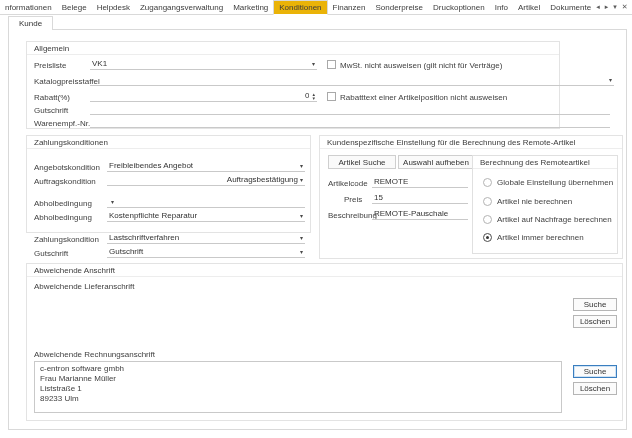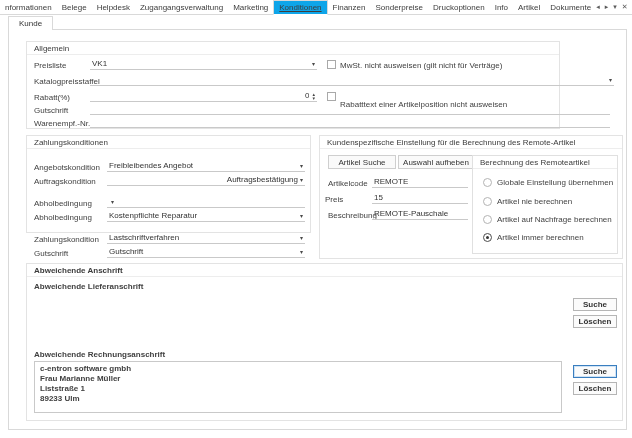--- a/index.html
+++ b/index.html
@@ -3,21 +3,21 @@
 <meta charset="utf-8">
 <style>
   *{margin:0;padding:0;box-sizing:border-box;}
   html,body{background:#fff;}
   body{width:632px;height:438px;font-family:"Liberation Sans",sans-serif;}
   #app{position:relative;width:632px;height:438px;background:#fff;overflow:hidden;font-size:8px;color:#3f3f3f;}
 
   
   .tabbar{position:absolute;top:0;left:0;width:632px;height:15px;display:flex;align-items:stretch;border-bottom:1px solid #d9d9d9;white-space:nowrap;}
   .tab{padding:0 5px;display:flex;align-items:center;color:#3c3c3c;cursor:default;}
-  .tab.selected{border:1px solid #d9d9d9;border-bottom:1px solid #fff;background:#0ea5e9;position:relative;z-index:2;margin-bottom:-1px;text-decoration:underline;}
+  .tab.selected{border:1px solid #d9d9d9;border-bottom:1px solid #fff;background:#eab308;position:relative;z-index:2;margin-bottom:-1px;}
   .tabnav{margin-left:auto;display:flex;gap:5px;align-items:center;padding-right:5px;color:#5a5a5a;font-size:7px;}
   .tabnav span{cursor:default;}
 
   
   .subtab{position:absolute;top:16px;left:8px;height:14px;padding:0 10px;display:flex;align-items:center;background:#fff;border:1px solid #d9d9d9;border-bottom:none;z-index:3;color:#333;}
   .panel{position:absolute;top:29px;left:8px;width:619px;height:401px;border:1px solid #d9d9d9;background:#fff;}
 
   
   .group{position:absolute;border:1px solid #e3e3e3;background:#fff;}
   .group-title{height:13px;line-height:13px;padding:0 7px;border-bottom:1px solid #ededed;color:#3b3b3b;white-space:nowrap;overflow:hidden;}
@@ -96,21 +96,21 @@
 
       <div class="lbl" style="left:7px;top:51px;">Rabatt(%)</div>
       <div class="field num" style="left:63px;top:48px;width:227px;">
         <span class="val">0</span>
         <span class="spinner">
             <span>▴</span>
             <span>▾</span>
           </span>
       </div>
       <div class="checkbox" style="left:300px;top:50px;"></div>
-      <div class="cb-label" style="left:313px;top:51px;margin-top:7px;">Rabatttext einer Artikelposition nicht ausweisen</div>
+      <div class="cb-label" style="left:313px;top:51px;">Rabatttext einer Artikelposition nicht ausweisen</div>
 
       <div class="lbl" style="left:7px;top:64px;">Gutschrift</div>
       <div class="field" style="left:63px;top:61px;width:520px;">
         <span class="val"></span>
       </div>
 
       <div class="lbl" style="left:7px;top:77px;">Warenempf.-Nr.</div>
       <div class="field" style="left:63px;top:74px;width:520px;">
         <span class="val"></span>
       </div>
@@ -159,21 +159,21 @@
       <div class="group-title">Kundenspezifische Einstellung für die Berechnung des Remote-Artikel</div>
 
       <div class="btn flat" style="left:8px;top:19px;width:68px;height:14px;">Artikel Suche</div>
       <div class="btn flat" style="left:78px;top:19px;width:76px;height:14px;">Auswahl aufheben</div>
 
       <div class="lbl" style="left:8px;top:43px;">Artikelcode</div>
       <div class="field" style="left:52px;top:40px;width:96px;">
         <span class="val">REMOTE</span>
       </div>
 
-      <div class="lbl" style="left:5px;top:59px;text-align:right;">Preis</div>
+      <div class="lbl" style="left:24px;top:59px;text-align:right;">Preis</div>
       <div class="field" style="left:52px;top:56px;width:96px;">
         <span class="val">15</span>
       </div>
 
       <div class="lbl" style="left:8px;top:75px;">Beschreibung</div>
       <div class="field" style="left:52px;top:72px;width:96px;">
         <span class="val">REMOTE-Pauschale</span>
       </div>
 
       <div class="subbox" style="left:152px;top:19px;width:146px;height:99px;">
@@ -190,21 +190,21 @@
           <span class="radio"></span>
           <span class="radio-lbl">Artikel auf Nachfrage berechnen</span>
         </div>
         <div class="radio-row selected" style="left:10px;top:77px;">
           <span class="radio"></span>
           <span class="radio-lbl">Artikel immer berechnen</span>
         </div>
       </div>
     </div>
 
-    <div class="group" style="left:17px;top:233px;width:597px;height:158px;font-weight:bold;">
+    <div class="group" style="left:17px;top:233px;width:597px;height:158px;">
       <div class="group-title">Abweichende Anschrift</div>
 
       <div class="lbl" style="left:7px;top:18px;">Abweichende Lieferanschrift</div>
       <div class="btn" style="left:546px;top:34px;width:44px;height:13px;">Suche</div>
       <div class="btn" style="left:546px;top:51px;width:44px;height:13px;">Löschen</div>
 
       <div class="lbl" style="left:7px;top:86px;">Abweichende Rechnungsanschrift</div>
       <div class="addr" style="left:7px;top:97px;width:528px;height:52px;">c-entron software gmbh
 Frau Marianne Müller
 Liststraße 1

